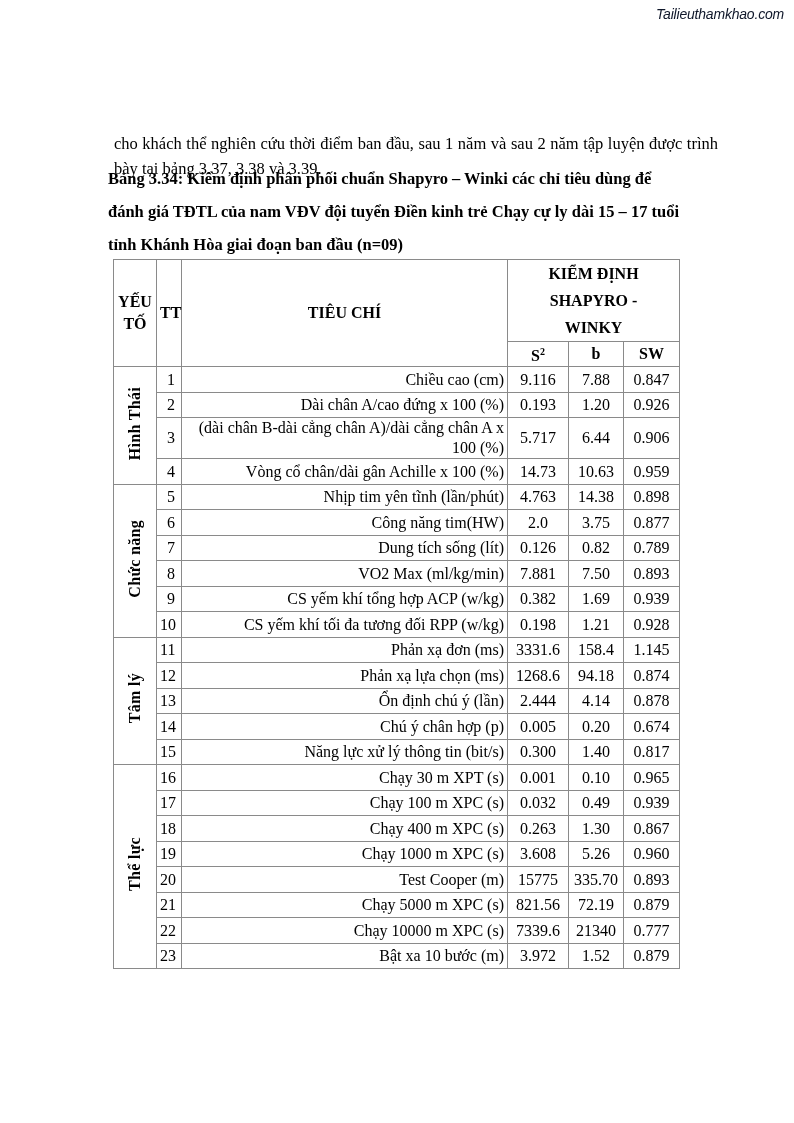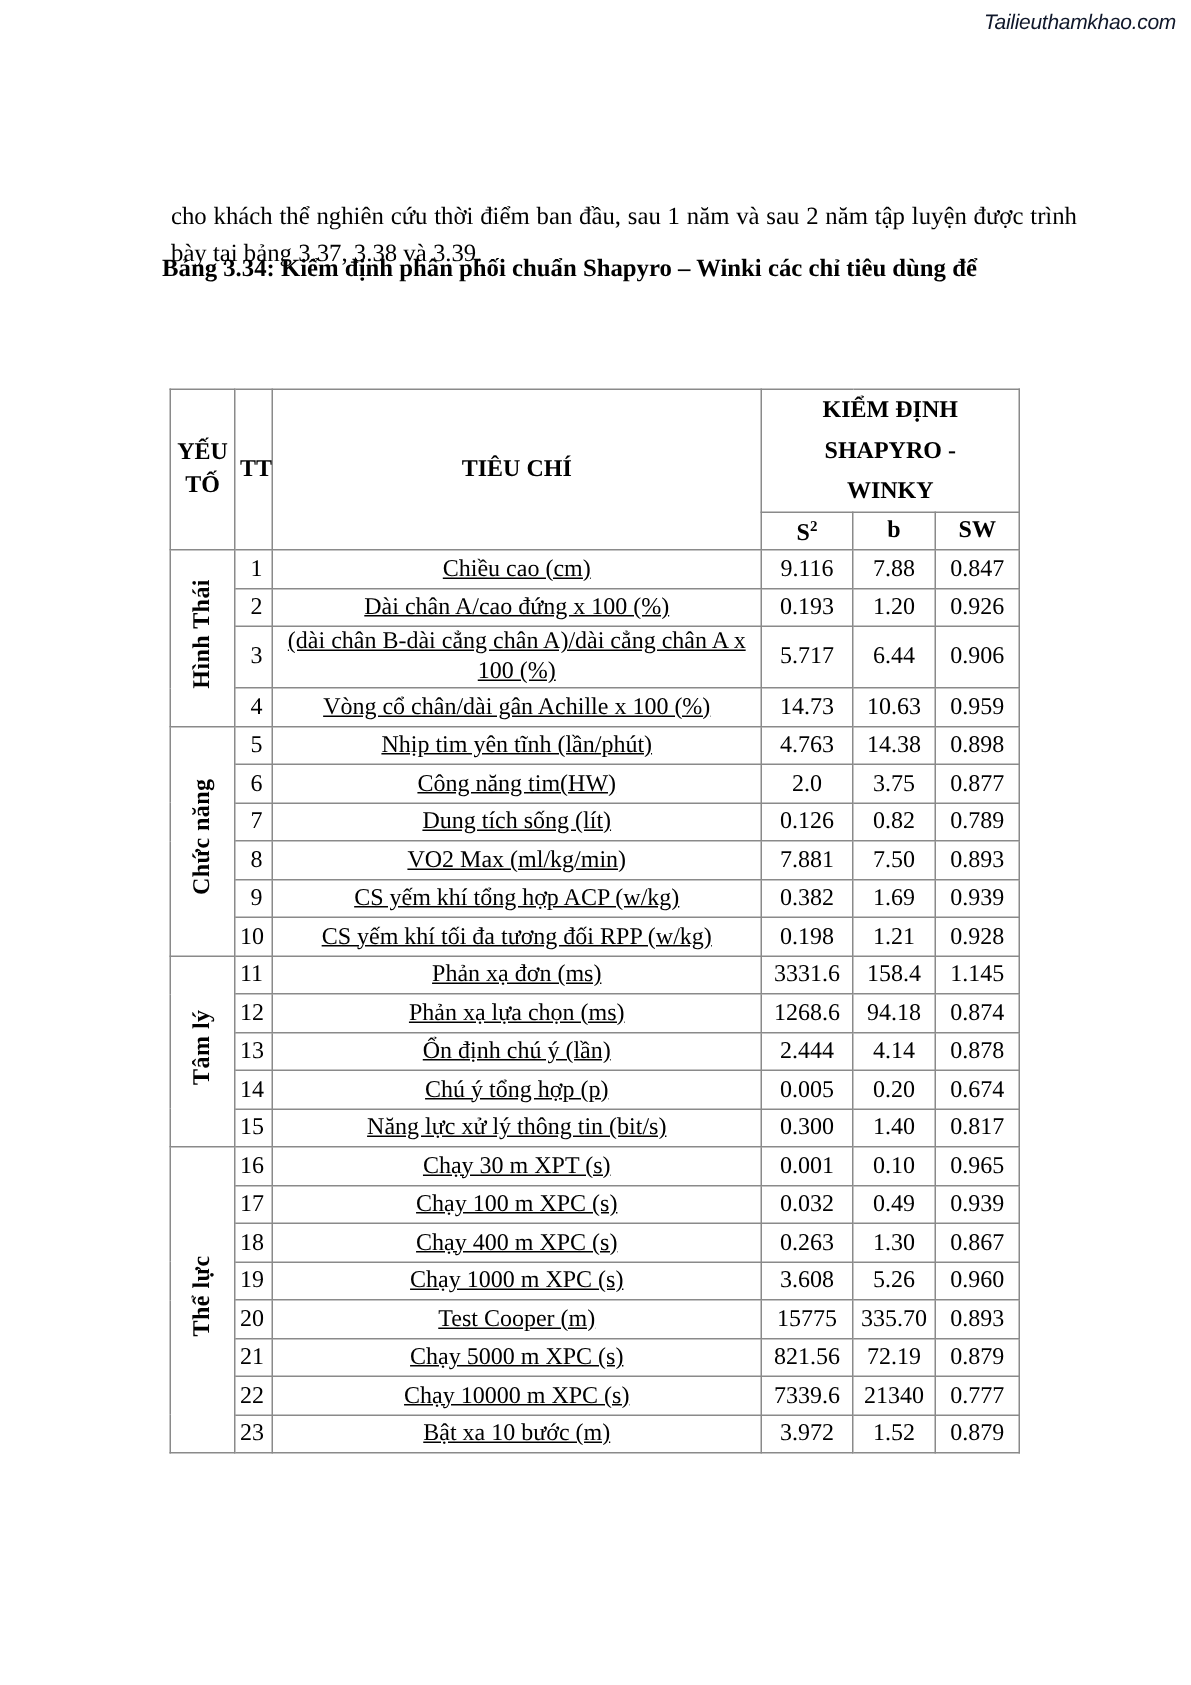--- a/index.html
+++ b/index.html
@@ -17,36 +17,38 @@
   table.sw th { font-weight: bold; text-align: center; }
   .c-group { width: 43px; }
   .c-tt { width: 25px; }
   .c-crit { width: 326px; }
   .c-s2 { width: 61px; }
   .c-b { width: 55px; }
   .c-sw { width: 56px; }
   .h1row th { height: 26px; }
   .num { text-align: center; }
   .tt { text-align: right; padding-right: 6px !important; }
-  .crit { text-align: center; text-decoration: underline; }
+  .crit { text-align: right; }
   td.data { height: 24.5px; }
   .grp { text-align: center; vertical-align: middle; font-weight: bold; padding: 0 !important; }
   .vert { display: inline-block; writing-mode: vertical-rl; transform: rotate(180deg); white-space: nowrap;
           font-size: 16px; letter-spacing: 0.3px; }
   sup { font-size: 10px; }
 </style>
 </head>
 <body>
 
 <div class="watermark">Tailieuthamkhao.com</div>
 
 <p class="para">cho khách thể nghiên cứu thời điểm ban đầu, sau 1 năm và sau 2 năm tập luyện được trình bày tại bảng 3.37, 3.38 và 3.39.</p>
 
 <div class="caption">
   <div>Bảng 3.34: Kiểm định phân phối chuẩn Shapyro – Winki các chỉ tiêu dùng để</div>
+  <div>đánh giá TĐTL của nam VĐV đội tuyển Điền kinh trẻ Chạy cự ly dài 15 – 17 tuổi</div>
+  <div>tỉnh Khánh Hòa giai đoạn ban đầu (n=09)</div>
 </div>
 
 <table class="sw">
   <colgroup>
     <col class="c-group">
       <col class="c-tt">
       <col class="c-crit">
       <col class="c-s2">
       <col class="c-b">
       <col class="c-sw">
@@ -154,21 +156,21 @@
       </tr>
       <tr>
         <td class="tt data">13</td>
         <td class="crit data">Ổn định chú ý (lần)</td>
         <td class="num data">2.444</td>
         <td class="num data">4.14</td>
         <td class="num data">0.878</td>
       </tr>
       <tr>
         <td class="tt data">14</td>
-        <td class="crit data">Chú ý tổng hợp (p)</td>
+        <td class="crit data">Chú ý chân hợp (p)</td>
         <td class="num data">0.005</td>
         <td class="num data">0.20</td>
         <td class="num data">0.674</td>
       </tr>
       <tr>
         <td class="tt data">15</td>
         <td class="crit data">Năng lực xử lý thông tin (bit/s)</td>
         <td class="num data">0.300</td>
         <td class="num data">1.40</td>
         <td class="num data">0.817</td>

